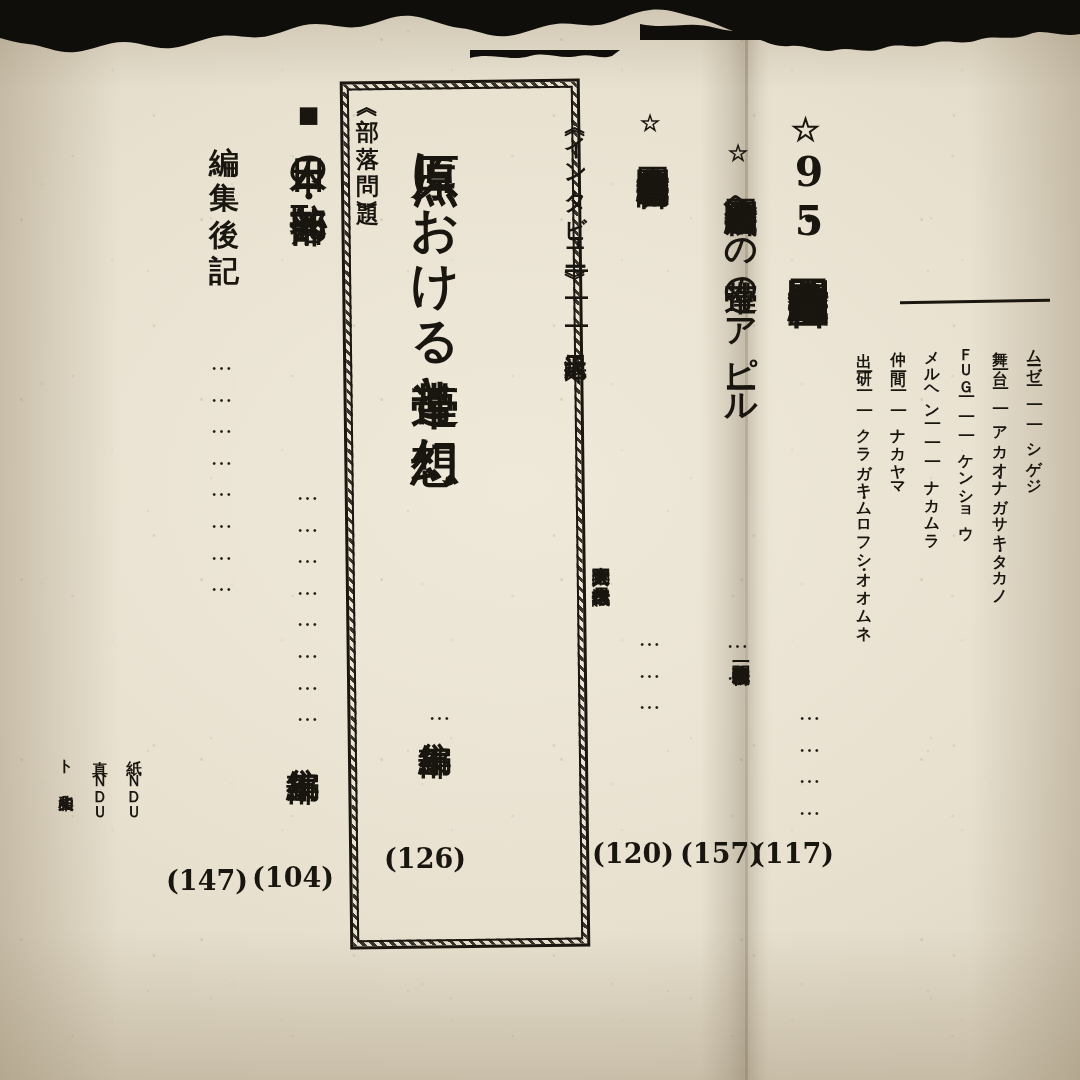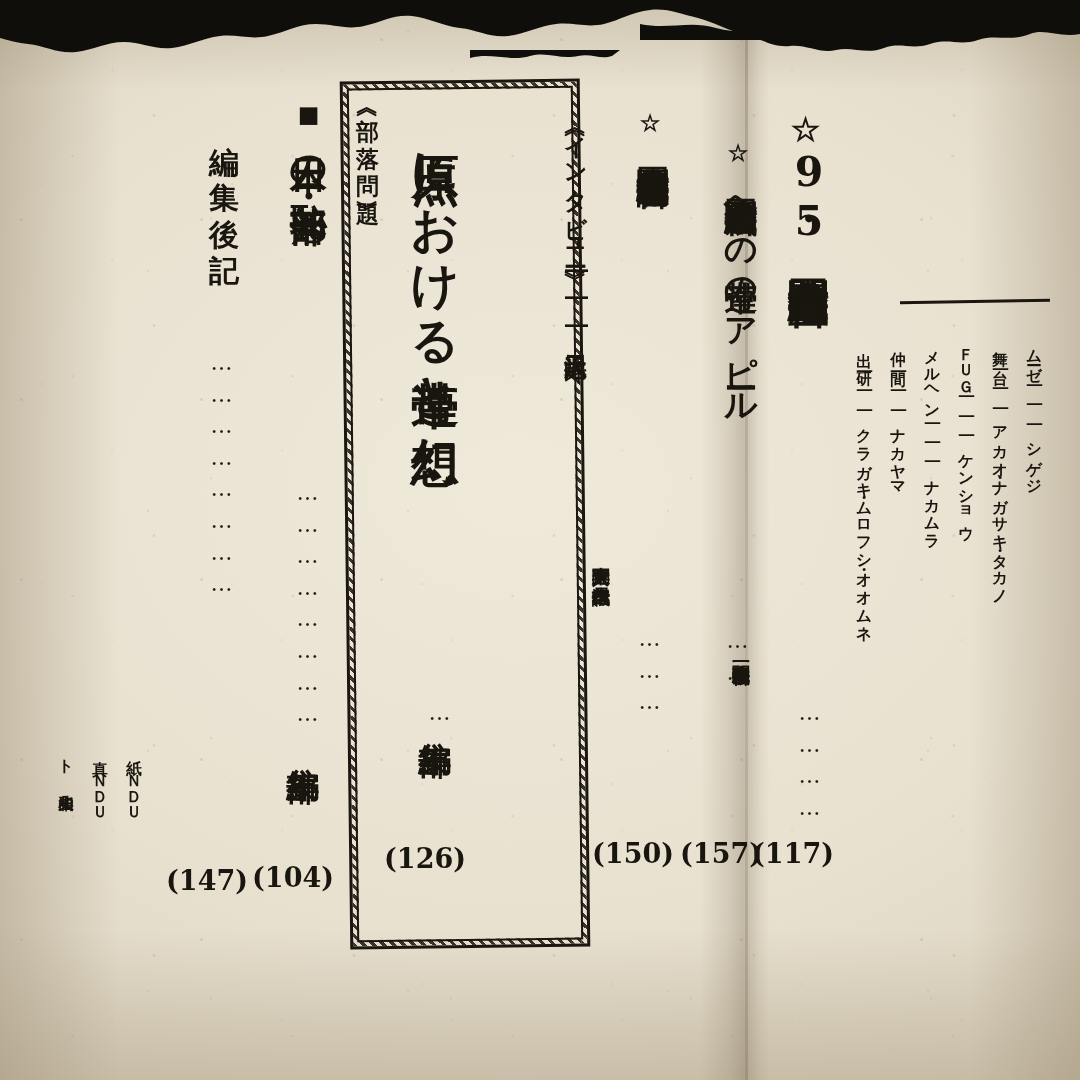--- a/index.html
+++ b/index.html
@@ -234,21 +234,21 @@
   <div class="vcol small" style="right:330px; top:140px;">☆</div>
   <div class="vcol mid" style="right:322px; top:172px;">全国全共闘連合結成への連帯のアピール</div>
   <div class="dots-v" style="right:330px; top:628px;">……</div>
   <div class="vcol tiny" style="right:330px; top:650px;">東大闘争統一被告団</div>
   <div class="paren" style="right:318px; top:838px;">(<span>157</span>)</div>
 
   <div class="vcol small" style="right:418px; top:110px;">☆</div>
   <div class="vcol mid" style="right:410px; top:140px;">全国全共闘連合結成基調報告</div>
   <div class="dots-v" style="right:418px; top:626px;">………</div>
   <div class="vcol tiny" style="right:470px; top:552px;">東大全共闘　山本議長代行</div>
-  <div class="paren" style="right:406px; top:838px;">(<span>150</span>)</div>
+  <div class="paren" style="right:406px; top:838px;">(<span>120</span>)</div>
 
   <div class="vcol small" style="right:492px; top:120px;">《インタビュー》―――天沢退二郎</div>
 
   <div class="frame-hatch"></div>
   <div class="frame-outer"></div>
   <div class="frame-inner"></div>
 
   <div class="vcol small" style="right:700px; top:100px;">《部 落 問 題》</div>
   <div class="vcol big" style="right:620px; top:118px; font-size:48px;">原点における連帯と幻想</div>
   <div class="dots-v" style="right:628px; top:700px;">…</div>

